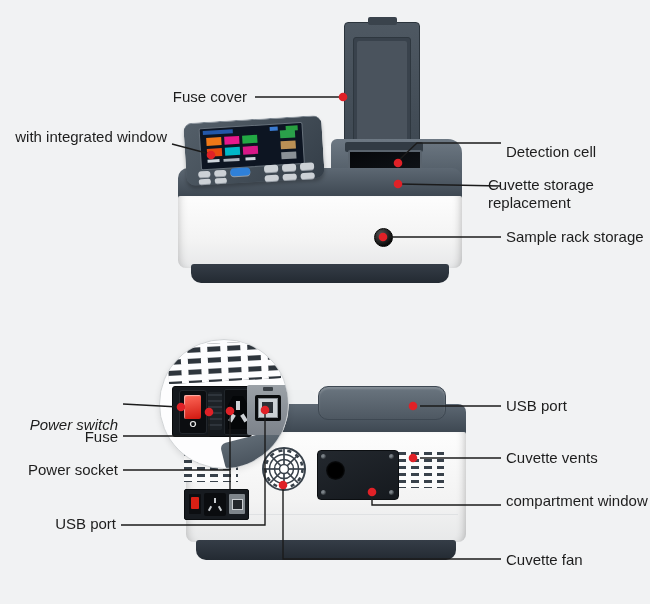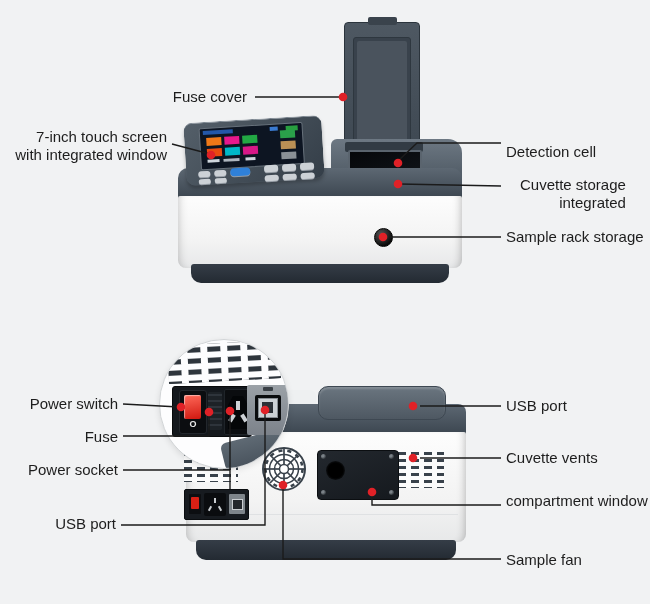--- a/index.html
+++ b/index.html
@@ -211,44 +211,43 @@
       <circle cx="413" cy="406" r="4.3"></circle>
       <circle cx="413" cy="458" r="4.3"></circle>
       <circle cx="372" cy="492" r="4.3"></circle>
       <circle cx="283" cy="485" r="4.3"></circle>
     </g>
   </svg>
 
   <div class="label r" style="left:147px;top:88px;width:100px;"><span>Fuse cover</span></div>
 
   <div class="label r" style="left:5px;top:128px;width:162px;">
-    <div>7-inch touch screen</div>
     <div>with integrated window</div>
   </div>
 
   <div class="label" style="left:506px;top:143px;"><span>Detection cell</span></div>
 
-  <div class="label" style="left:520px;top:176px;text-align:right;">
+  <div class="label" style="left:488px;top:176px;">
     <div>Cuvette storage</div>
-    <div>integrated</div>
+    <div>replacement</div>
   </div>
 
   <div class="label" style="left:506px;top:228px;"><span>Sample rack storage</span></div>
 
-  <div class="label r" style="left:18px;top:395px;width:100px;"><span>Power switch</span></div>
+  <div class="label r" style="left:18px;top:416px;width:100px;font-style:italic;"><span>Power switch</span></div>
 
   <div class="label r" style="left:8px;top:461px;width:110px;"><span>Power socket</span></div>
 
   <div class="label r" style="left:18px;top:428px;width:100px;"><span>Fuse</span></div>
 
   <div class="label r" style="left:16px;top:515px;width:100px;"><span>USB port</span></div>
 
   <div class="label" style="left:506px;top:397px;"><span>USB port</span></div>
 
   <div class="label" style="left:506px;top:449px;"><span>Cuvette vents</span></div>
 
   <div class="label" style="left:506px;top:492px;">
     <div>compartment window</div>
   </div>
 
-  <div class="label" style="left:506px;top:551px;"><span>Sample fan</span></div>
+  <div class="label" style="left:506px;top:551px;"><span>Cuvette fan</span></div>
 
 </div>
 
 </body></html>

